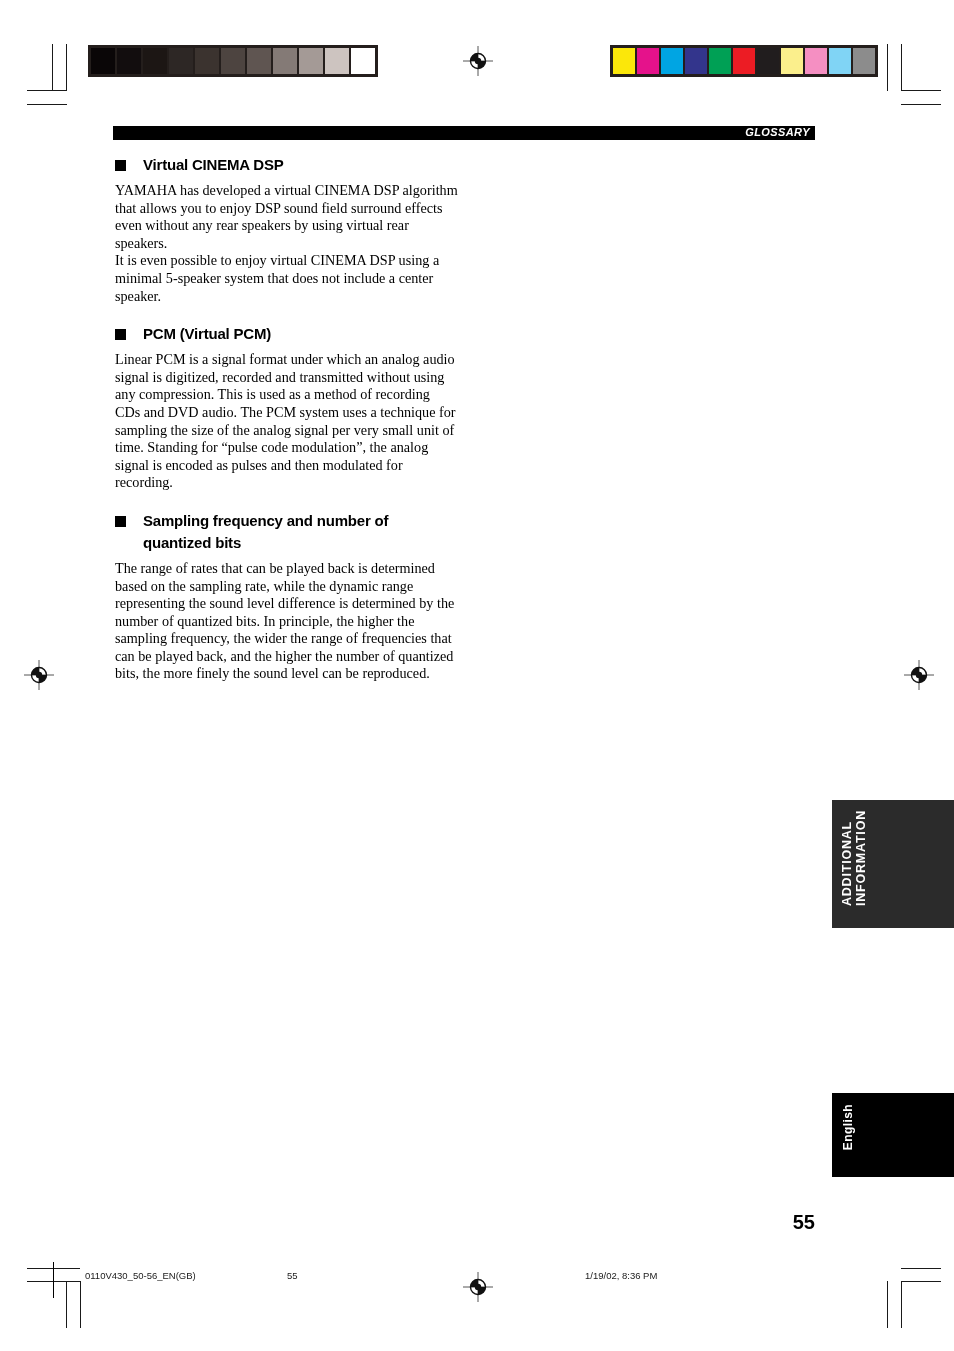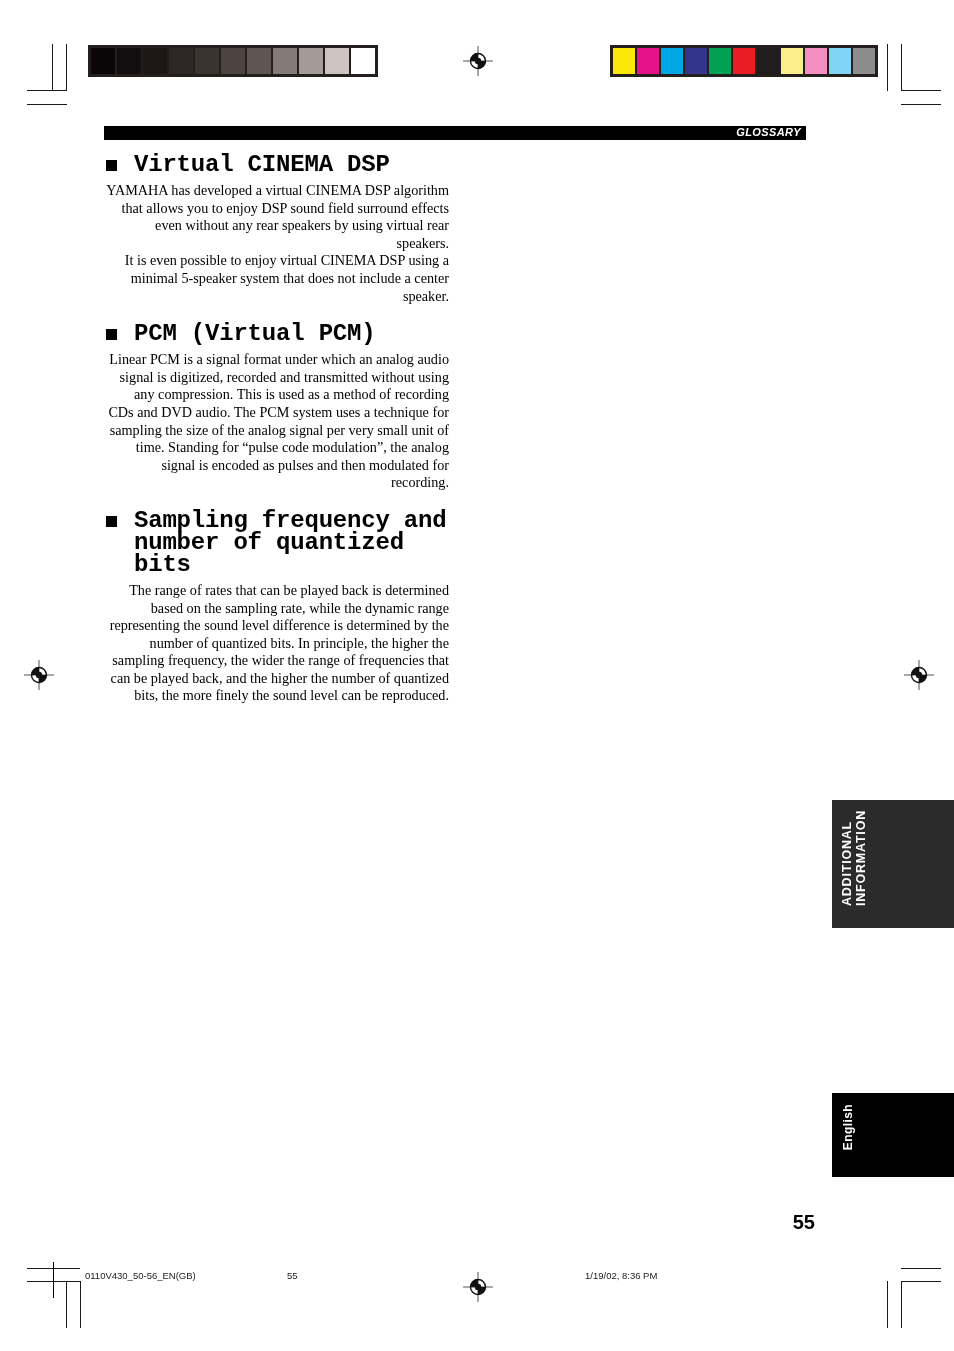--- a/index.html
+++ b/index.html
@@ -52,21 +52,21 @@
   .colorbar .patch {
     width: 22px;
     height: 26px;
     margin-right: 2px;
   }
   .colorbar .patch:last-child { margin-right: 0; }
 
   
   .page-body {
     position: absolute;
-    left: 104px;
+    left: 113px;
     top: 126px;
     width: 702px;
   }
 
   .header-bar {
     background: #000000;
     height: 14px;
     position: relative;
   }
   .header-bar .header-label {
@@ -83,23 +83,23 @@
   }
 
   .text-column {
     width: 345px;
     margin-top: 14px;
   }
 
   .section { margin-bottom: 2px; }
 
   .section-heading {
-    font-family: Liberation Mono, monospace;
+    font-family: Liberation Sans, sans-serif;
     font-weight: bold;
-    font-size: 24px;
+    font-size: 15px;
     line-height: 22px;
     position: relative;
     padding-left: 30px;
     margin: 0 0 6px 0;
     letter-spacing: -0.2px;
   }
   .section-heading .bullet {
     position: absolute;
     left: 2px;
     top: 6px;
@@ -107,21 +107,21 @@
     height: 11px;
     background: #000000;
   }
 
   .section-para {
     font-family: "Liberation Serif", serif;
     font-size: 14.2px;
     line-height: 17.6px;
     margin: 0;
     padding-left: 2px;
-    text-align: right;
+    text-align: left;
   }
   .heading-gap { height: 16px; }
 
   
   .side-tab {
     position: absolute;
     display: flex;
     align-items: flex-start;
     justify-content: flex-start;
   }

